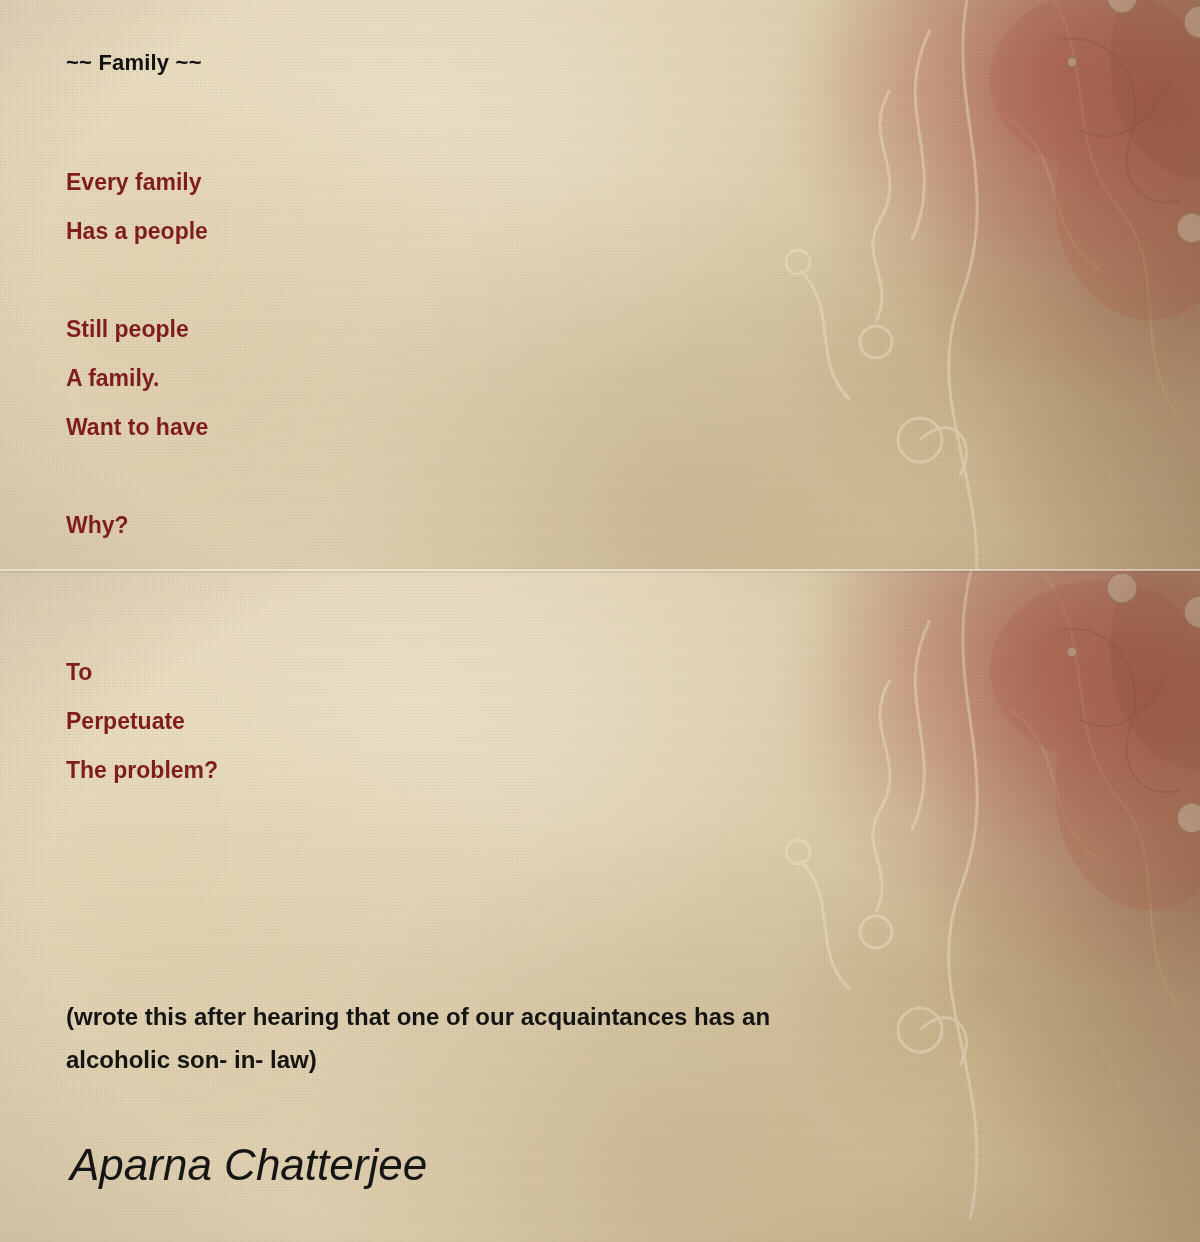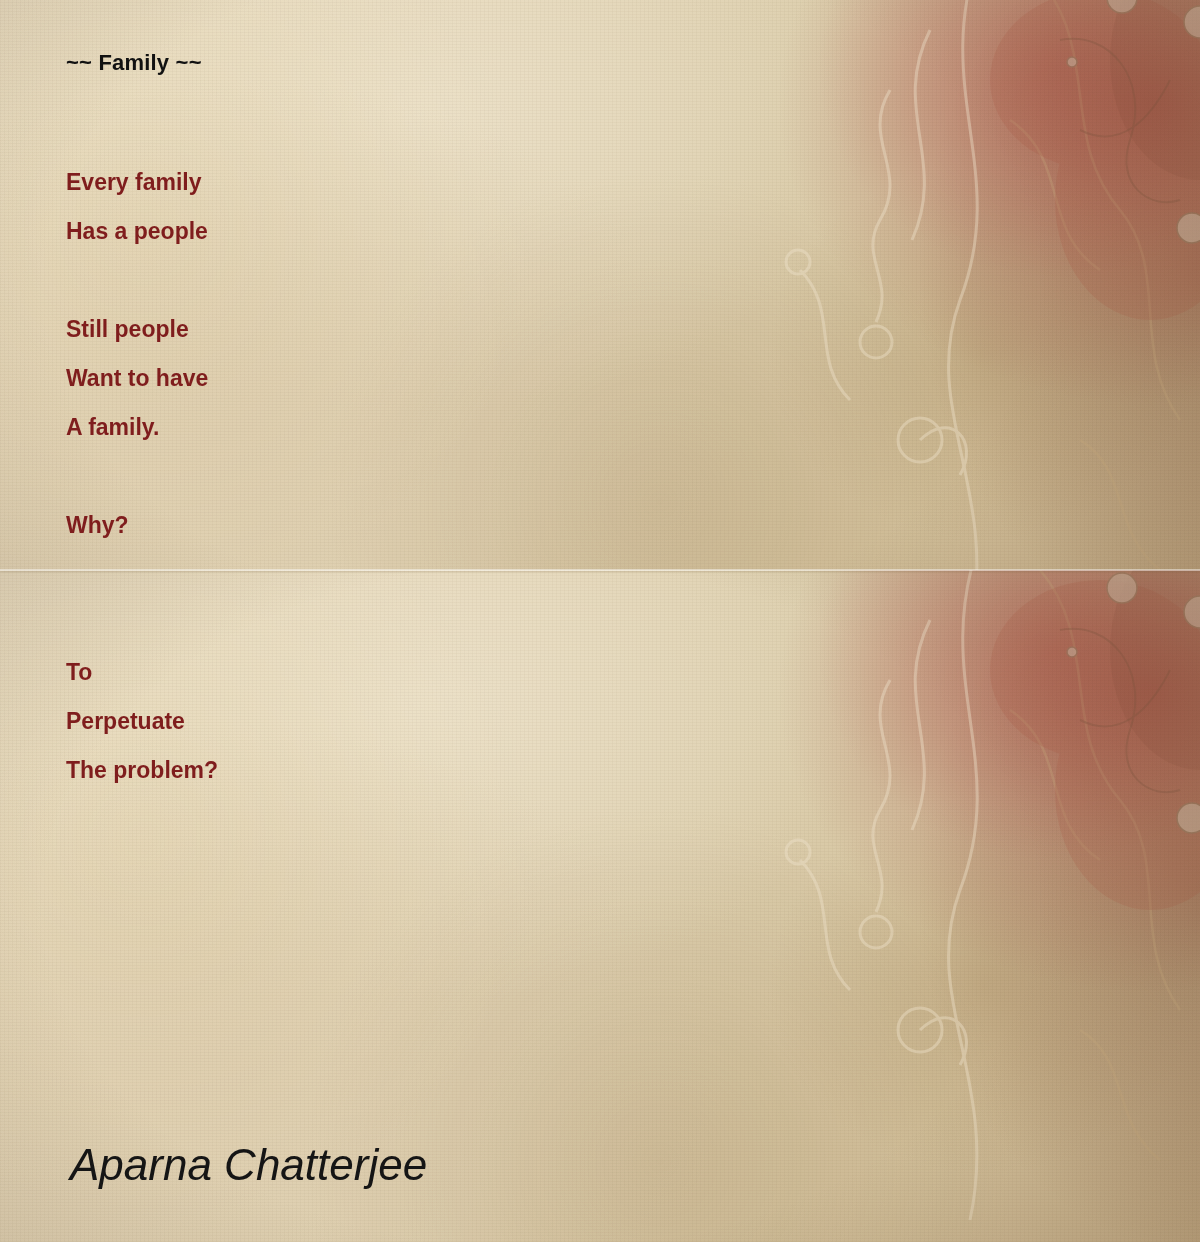--- a/index.html
+++ b/index.html
@@ -227,28 +227,32 @@
   <div class="seam"></div>
 
   <div class="content">
     <div class="poem-title">~~ Family ~~</div>
 
     <div class="poem-body">
       <div class="line">Every family</div>
       <div class="line">Has a people</div>
       <div class="line blank"></div>
       <div class="line">Still people</div>
+      <div class="line">A family.</div>
       <div class="line">Want to have</div>
-      <div class="line">A family.</div>
       <div class="line blank"></div>
       <div class="line">Why?</div>
       <div class="line blank"></div>
       <div class="line blank"></div>
       <div class="line">To</div>
       <div class="line">Perpetuate</div>
       <div class="line">The problem?</div>
     </div>
 
+    <div class="note">
+      <div>(wrote this after hearing that one of our acquaintances has an</div>
+      <div>alcoholic son- in- law)</div>
+    </div>
 
     <div class="author">Aparna Chatterjee</div>
   </div>
 
 </div>
 
 </body></html>

